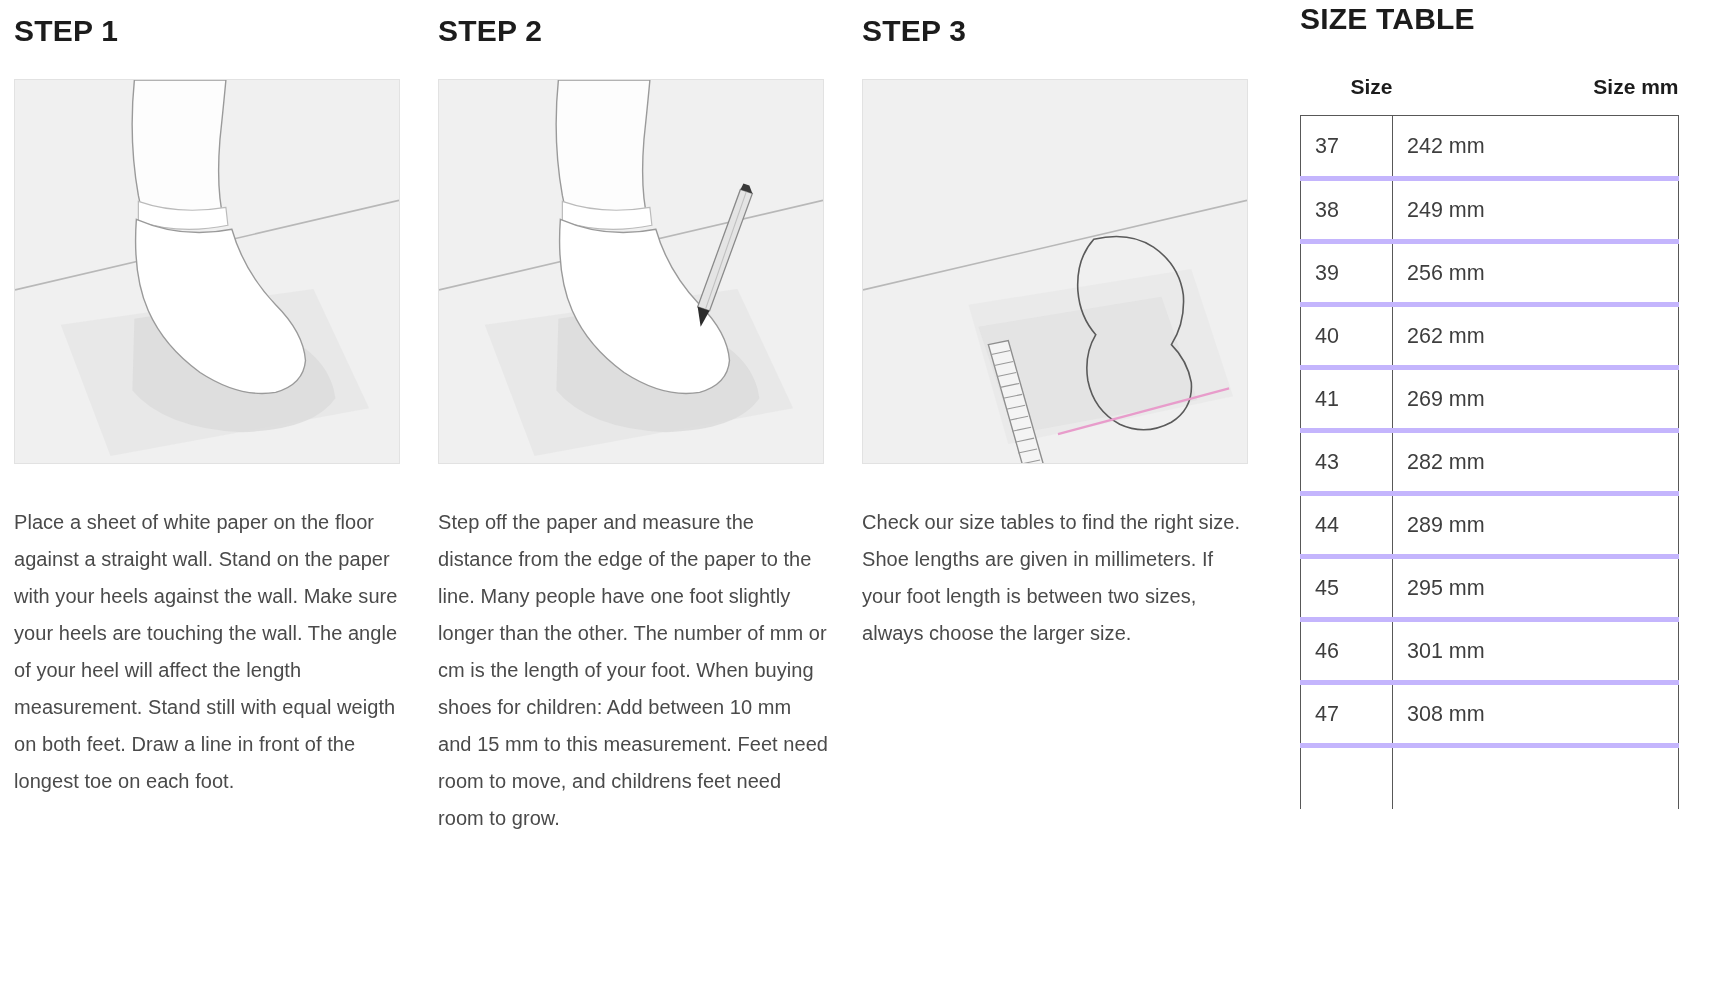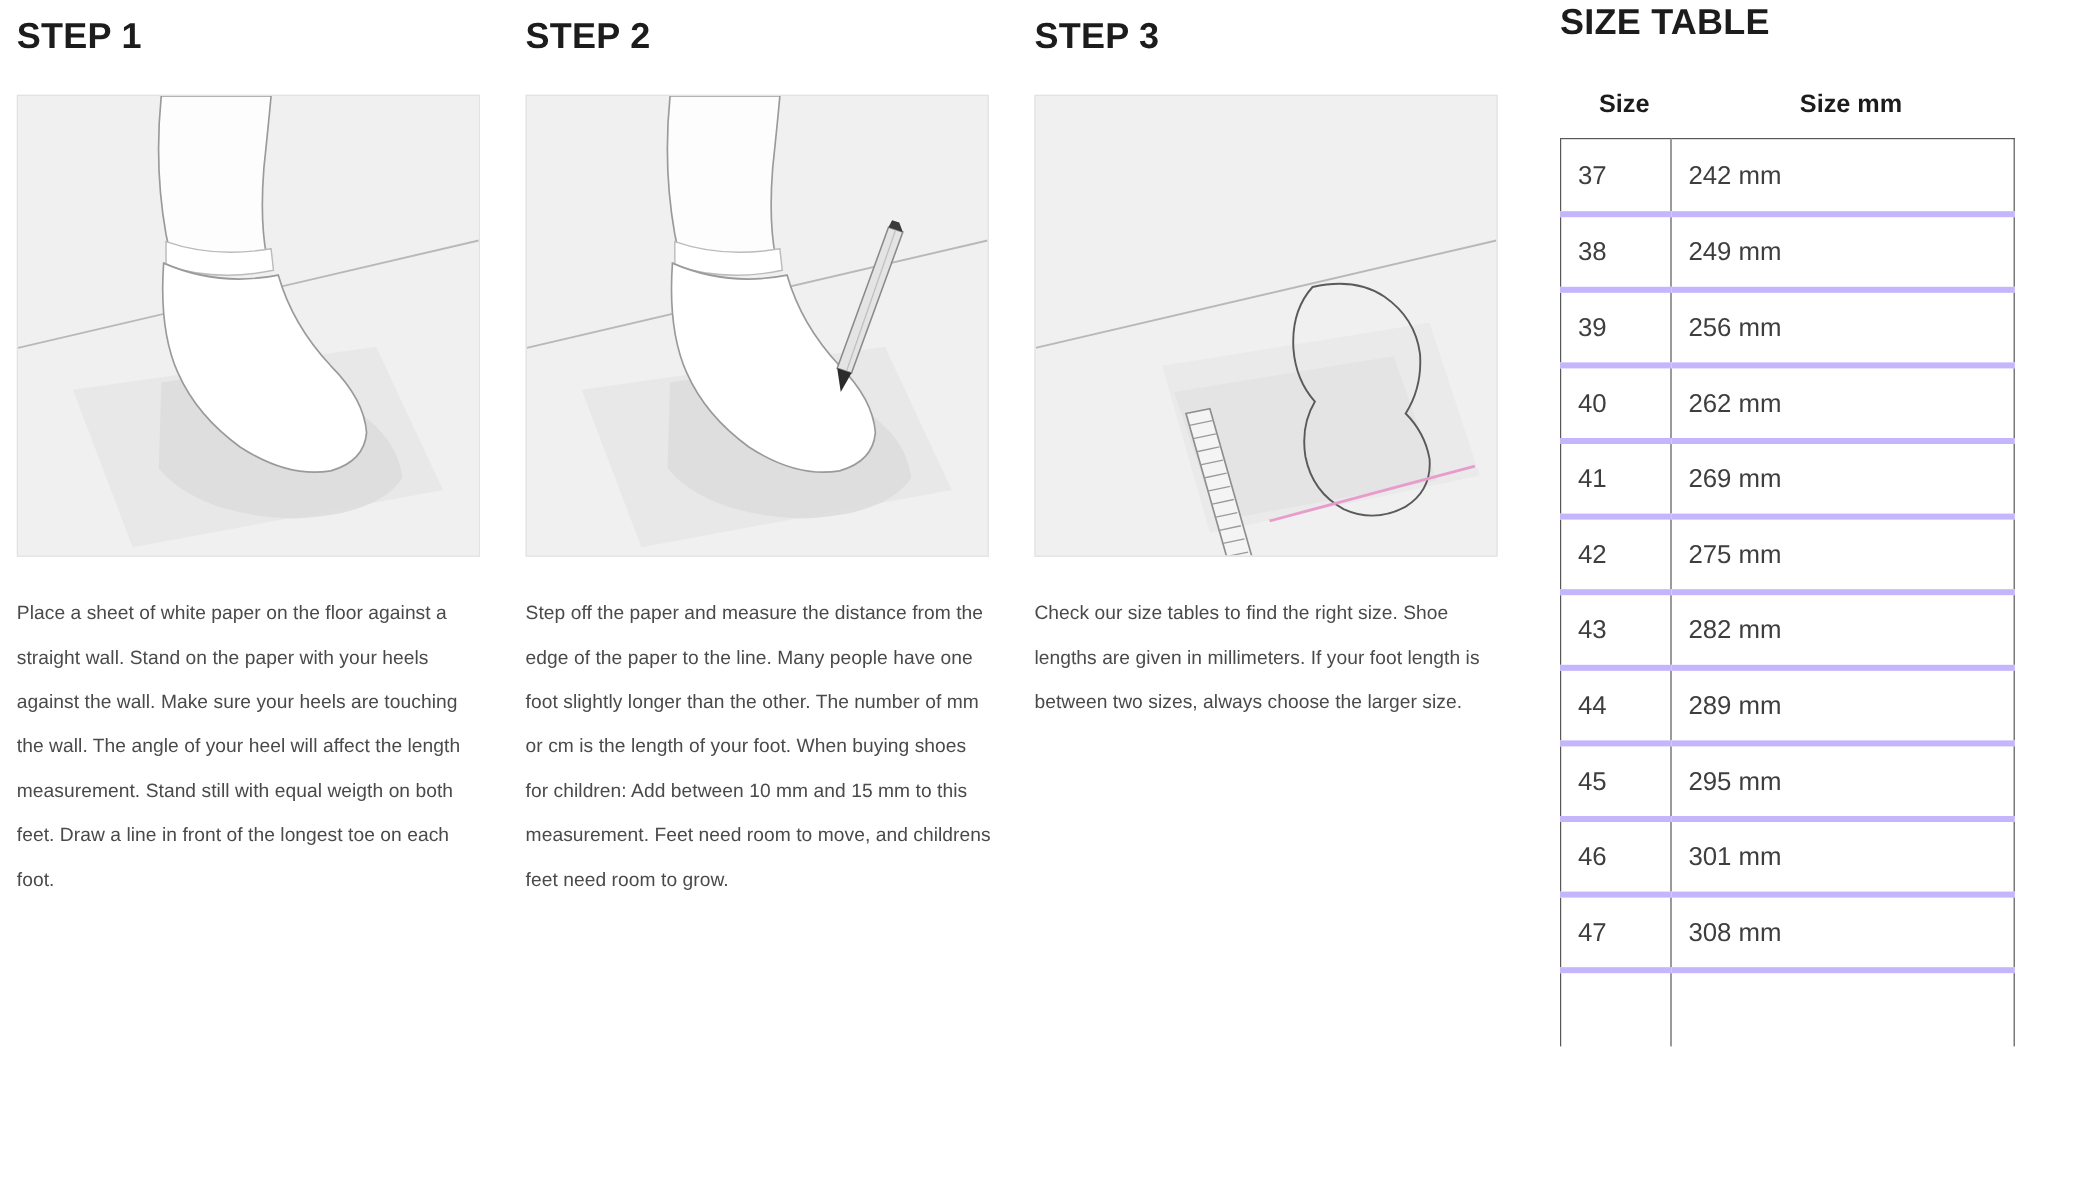--- a/index.html
+++ b/index.html
@@ -61,22 +61,22 @@
     overflow: hidden;
   }
 
   .illustration svg {
     display: block;
     width: 100%;
     height: 100%;
   }
 
   .step-text {
-    margin-top: 29px;
-    font-size: 16px;
+    margin-top: 40px;
+    font-size: 20px;
     line-height: 37px;
     color: #4a4a4a;
     width: 390px;
     letter-spacing: 0.05px;
   }
 
   
   .size-panel {
     width: 450px;
     flex: 0 0 450px;
@@ -99,21 +99,21 @@
     margin-left: 4px;
     border-collapse: collapse;
     width: 378px;
     table-layout: fixed;
   }
 
   table.size-table th {
     font-size: 21px;
     font-weight: bold;
     color: #1c1c1c;
-    text-align: center;
+    text-align: right;
     padding: 0 0 16px 14px;
     border: none;
     background: #ffffff;
   }
 
   table.size-table th.col-size { width: 92px; }
   table.size-table th.col-mm { width: 286px; }
 
   table.size-table td {
     font-size: 21.5px;
@@ -266,24 +266,20 @@
           </tr>
         <tr>
             <td>40</td>
             <td class="col-mm-cell">262 mm</td>
           </tr>
         <tr>
             <td>41</td>
             <td class="col-mm-cell">269 mm</td>
           </tr>
         <tr>
-            <td>42</td>
-            <td class="col-mm-cell">275 mm</td>
-          </tr>
-        <tr>
             <td>43</td>
             <td class="col-mm-cell">282 mm</td>
           </tr>
         <tr>
             <td>44</td>
             <td class="col-mm-cell">289 mm</td>
           </tr>
         <tr>
             <td>45</td>
             <td class="col-mm-cell">295 mm</td>

